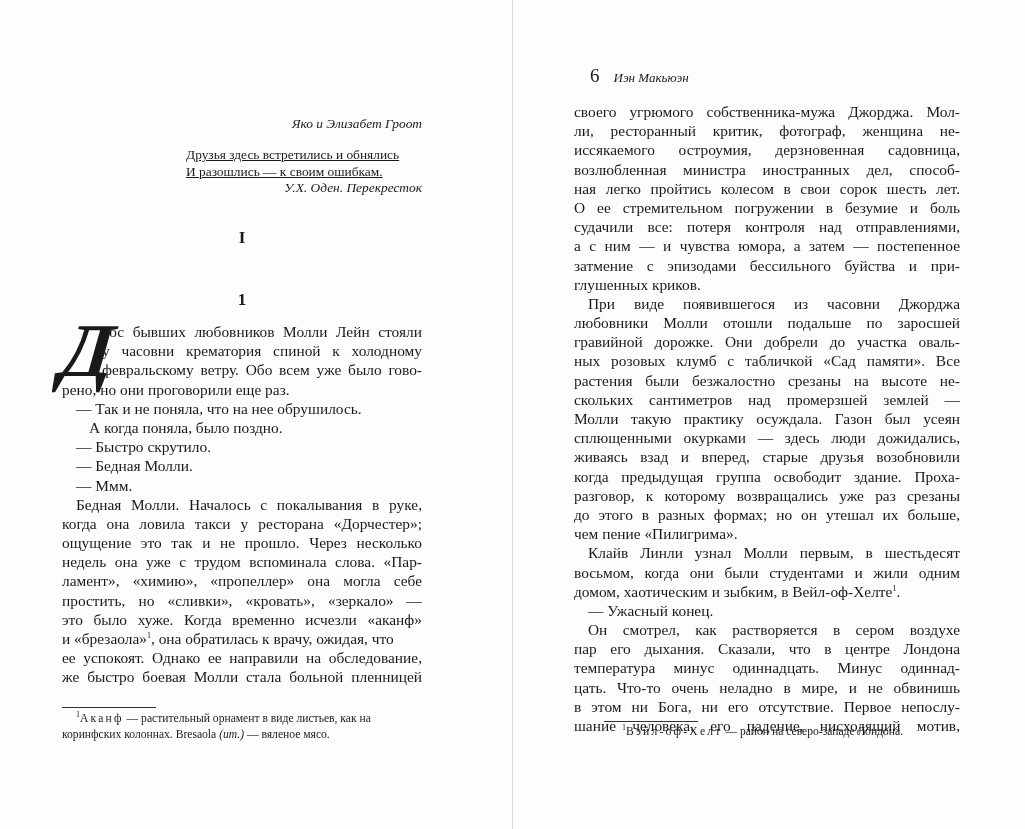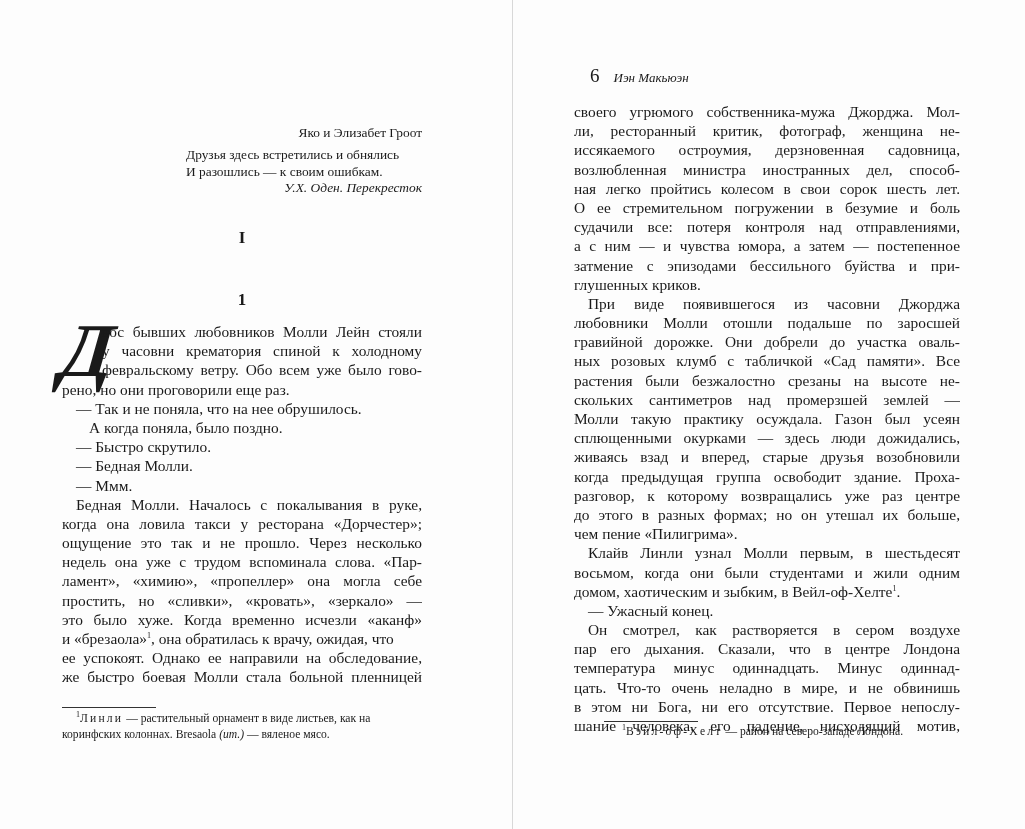--- a/index.html
+++ b/index.html
@@ -9,22 +9,22 @@
   #left-page { left:0; width:512px; }
   #right-page { left:514px; width:511px; }
   .spine { position:absolute; left:512px; top:0; width:1px; height:829px; background:#d8d8d8; }
   .col { position:absolute; font-family:"Liberation Serif",serif; font-size:15.4px; line-height:19.2px; }
   #left-col { left:62px; width:360px; }
   #right-col { left:60px; width:386px; }
   .line { white-space:nowrap; display:block; text-align:justify; text-align-last:justify; height:19.2px; }
   .line.last { text-align-last:left; }
   .indent { padding-left:14px; }
   .epigraph { position:absolute; right:90px; font-family:"Liberation Serif",serif; font-size:13.4px; line-height:16.5px; text-align:right; }
-  .ep-dedic { top:125px; }
-  .ep-quote { top:147px; text-align:left; right:90px; width:236px; }
+  .ep-dedic { top:116px; font-style:italic; }
+  .ep-quote { top:147px; text-align:left; right:90px; width:236px;text-decoration:underline; }
   .ep-quote span { display:block; white-space:nowrap; }
   .ep-src { top:180px; font-style:italic; }
   .part-num { position:absolute; left:62px; width:360px; text-align:center; font-family:"Liberation Serif",serif; font-weight:bold; font-size:17px; }
   #part-roman { top:228px; }
   #chap-num { top:290px; }
   .dropcap { position:absolute; left:62px; top:318px; font-family:"Liberation Serif",serif; font-size:76px; line-height:64px; font-weight:bold; font-style:italic; transform:skewX(-6deg); }
   .dc-line { padding-left:40px; }
   .fn-rule { position:absolute; height:1px; background:#333; width:94px; }
   .footnote { position:absolute; font-family:"Liberation Serif",serif; font-size:11.6px; line-height:16px; }
   .footnote .spaced { letter-spacing:2.2px; }
@@ -66,21 +66,21 @@
     <span class="line">ламент», «химию», «пропеллер» она могла себе</span>
     <span class="line">простить, но «сливки», «кровать», «зеркало» —</span>
     <span class="line">это было хуже. Когда временно исчезли «аканф»</span>
     <span class="line" style="text-align-last:left"><span>и «брезаола»</span><sup>1</sup><span>, она обратилась к врачу, ожидая, что</span></span>
     <span class="line">ее успокоят. Однако ее направили на обследование,</span>
     <span class="line">же быстро боевая Молли стала больной пленницей</span>
   </div>
 
   <div class="fn-rule" style="left:62px; top:707px;"></div>
   <div class="footnote" style="left:62px; top:711px; width:360px;">
-    <div style="padding-left:14px; white-space:nowrap;"><sup>1</sup><span class="spaced">Линли</span><span> — растительный орнамент в виде листьев, как на</span></div>
+    <div style="padding-left:14px; white-space:nowrap;"><sup>1</sup><span class="spaced">Аканф</span><span> — растительный орнамент в виде листьев, как на</span></div>
     <div style="white-space:nowrap;"><span>коринфских колоннах. Bresaola </span><i>(ит.)</i><span> — вяленое мясо.</span></div>
   </div>
 </div>
 
 <div class="spine"></div>
 
 <div class="page" id="right-page">
   <div class="runhead">
     <span class="num">6</span><span class="auth">Иэн Макьюэн</span>
   </div>
@@ -99,21 +99,21 @@
     <span class="line indent">При виде появившегося из часовни Джорджа</span>
     <span class="line">любовники Молли отошли подальше по заросшей</span>
     <span class="line">гравийной дорожке. Они добрели до участка оваль-</span>
     <span class="line">ных розовых клумб с табличкой «Сад памяти». Все</span>
     <span class="line">растения были безжалостно срезаны на высоте не-</span>
     <span class="line">скольких сантиметров над промерзшей землей —</span>
     <span class="line">Молли такую практику осуждала. Газон был усеян</span>
     <span class="line">сплющенными окурками — здесь люди дожидались,</span>
     <span class="line">живаясь взад и вперед, старые друзья возобновили</span>
     <span class="line">когда предыдущая группа освободит здание. Проха-</span>
-    <span class="line">разговор, к которому возвращались уже раз центре</span>
+    <span class="line">разговор, к которому возвращались уже раз срезаны</span>
     <span class="line">до этого в разных формах; но он утешал их больше,</span>
     <span class="line last">чем пение «Пилигрима».</span>
     <span class="line indent">Клайв Линли узнал Молли первым, в шестьдесят</span>
     <span class="line">восьмом, когда они были студентами и жили одним</span>
     <span class="line last"><span>домом, хаотическим и зыбким, в Вейл-оф-Хелте</span><sup>1</sup><span>.</span></span>
     <span class="line last indent">— Ужасный конец.</span>
     <span class="line indent">Он смотрел, как растворяется в сером воздухе</span>
     <span class="line">пар его дыхания. Сказали, что в центре Лондона</span>
     <span class="line">температура минус одиннадцать. Минус одиннад-</span>
     <span class="line">цать. Что-то очень неладно в мире, и не обвинишь</span>

